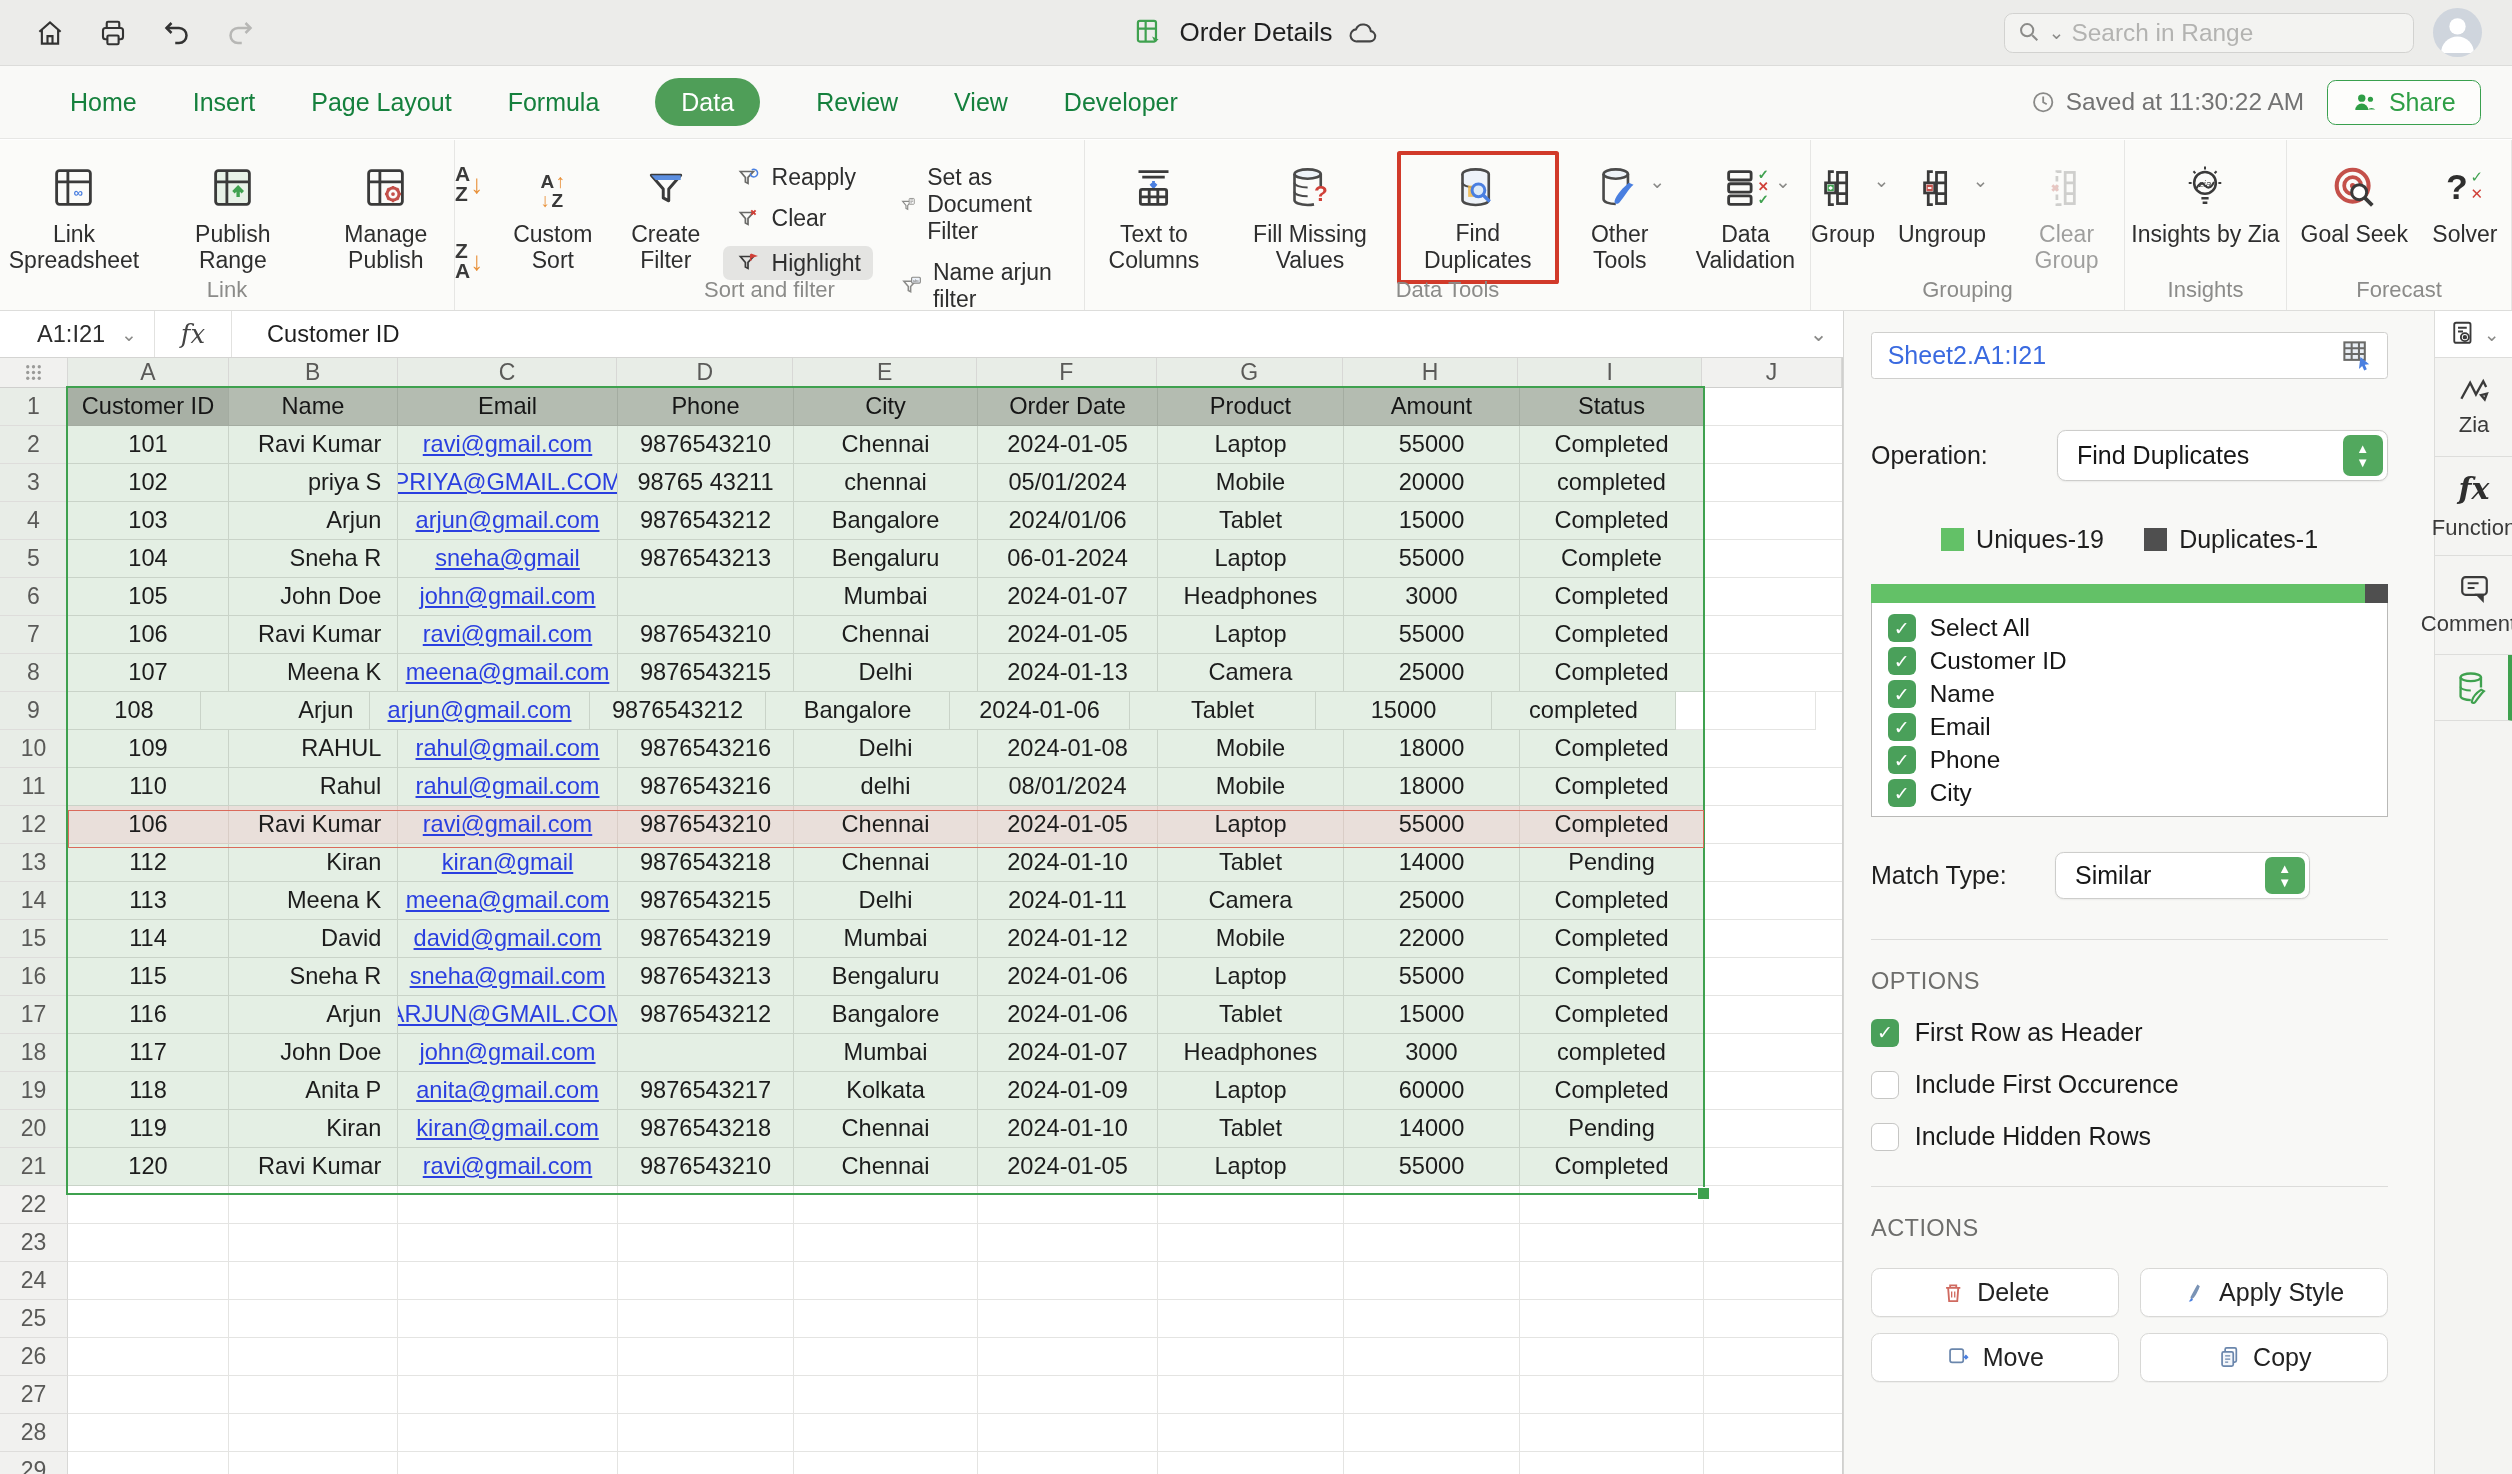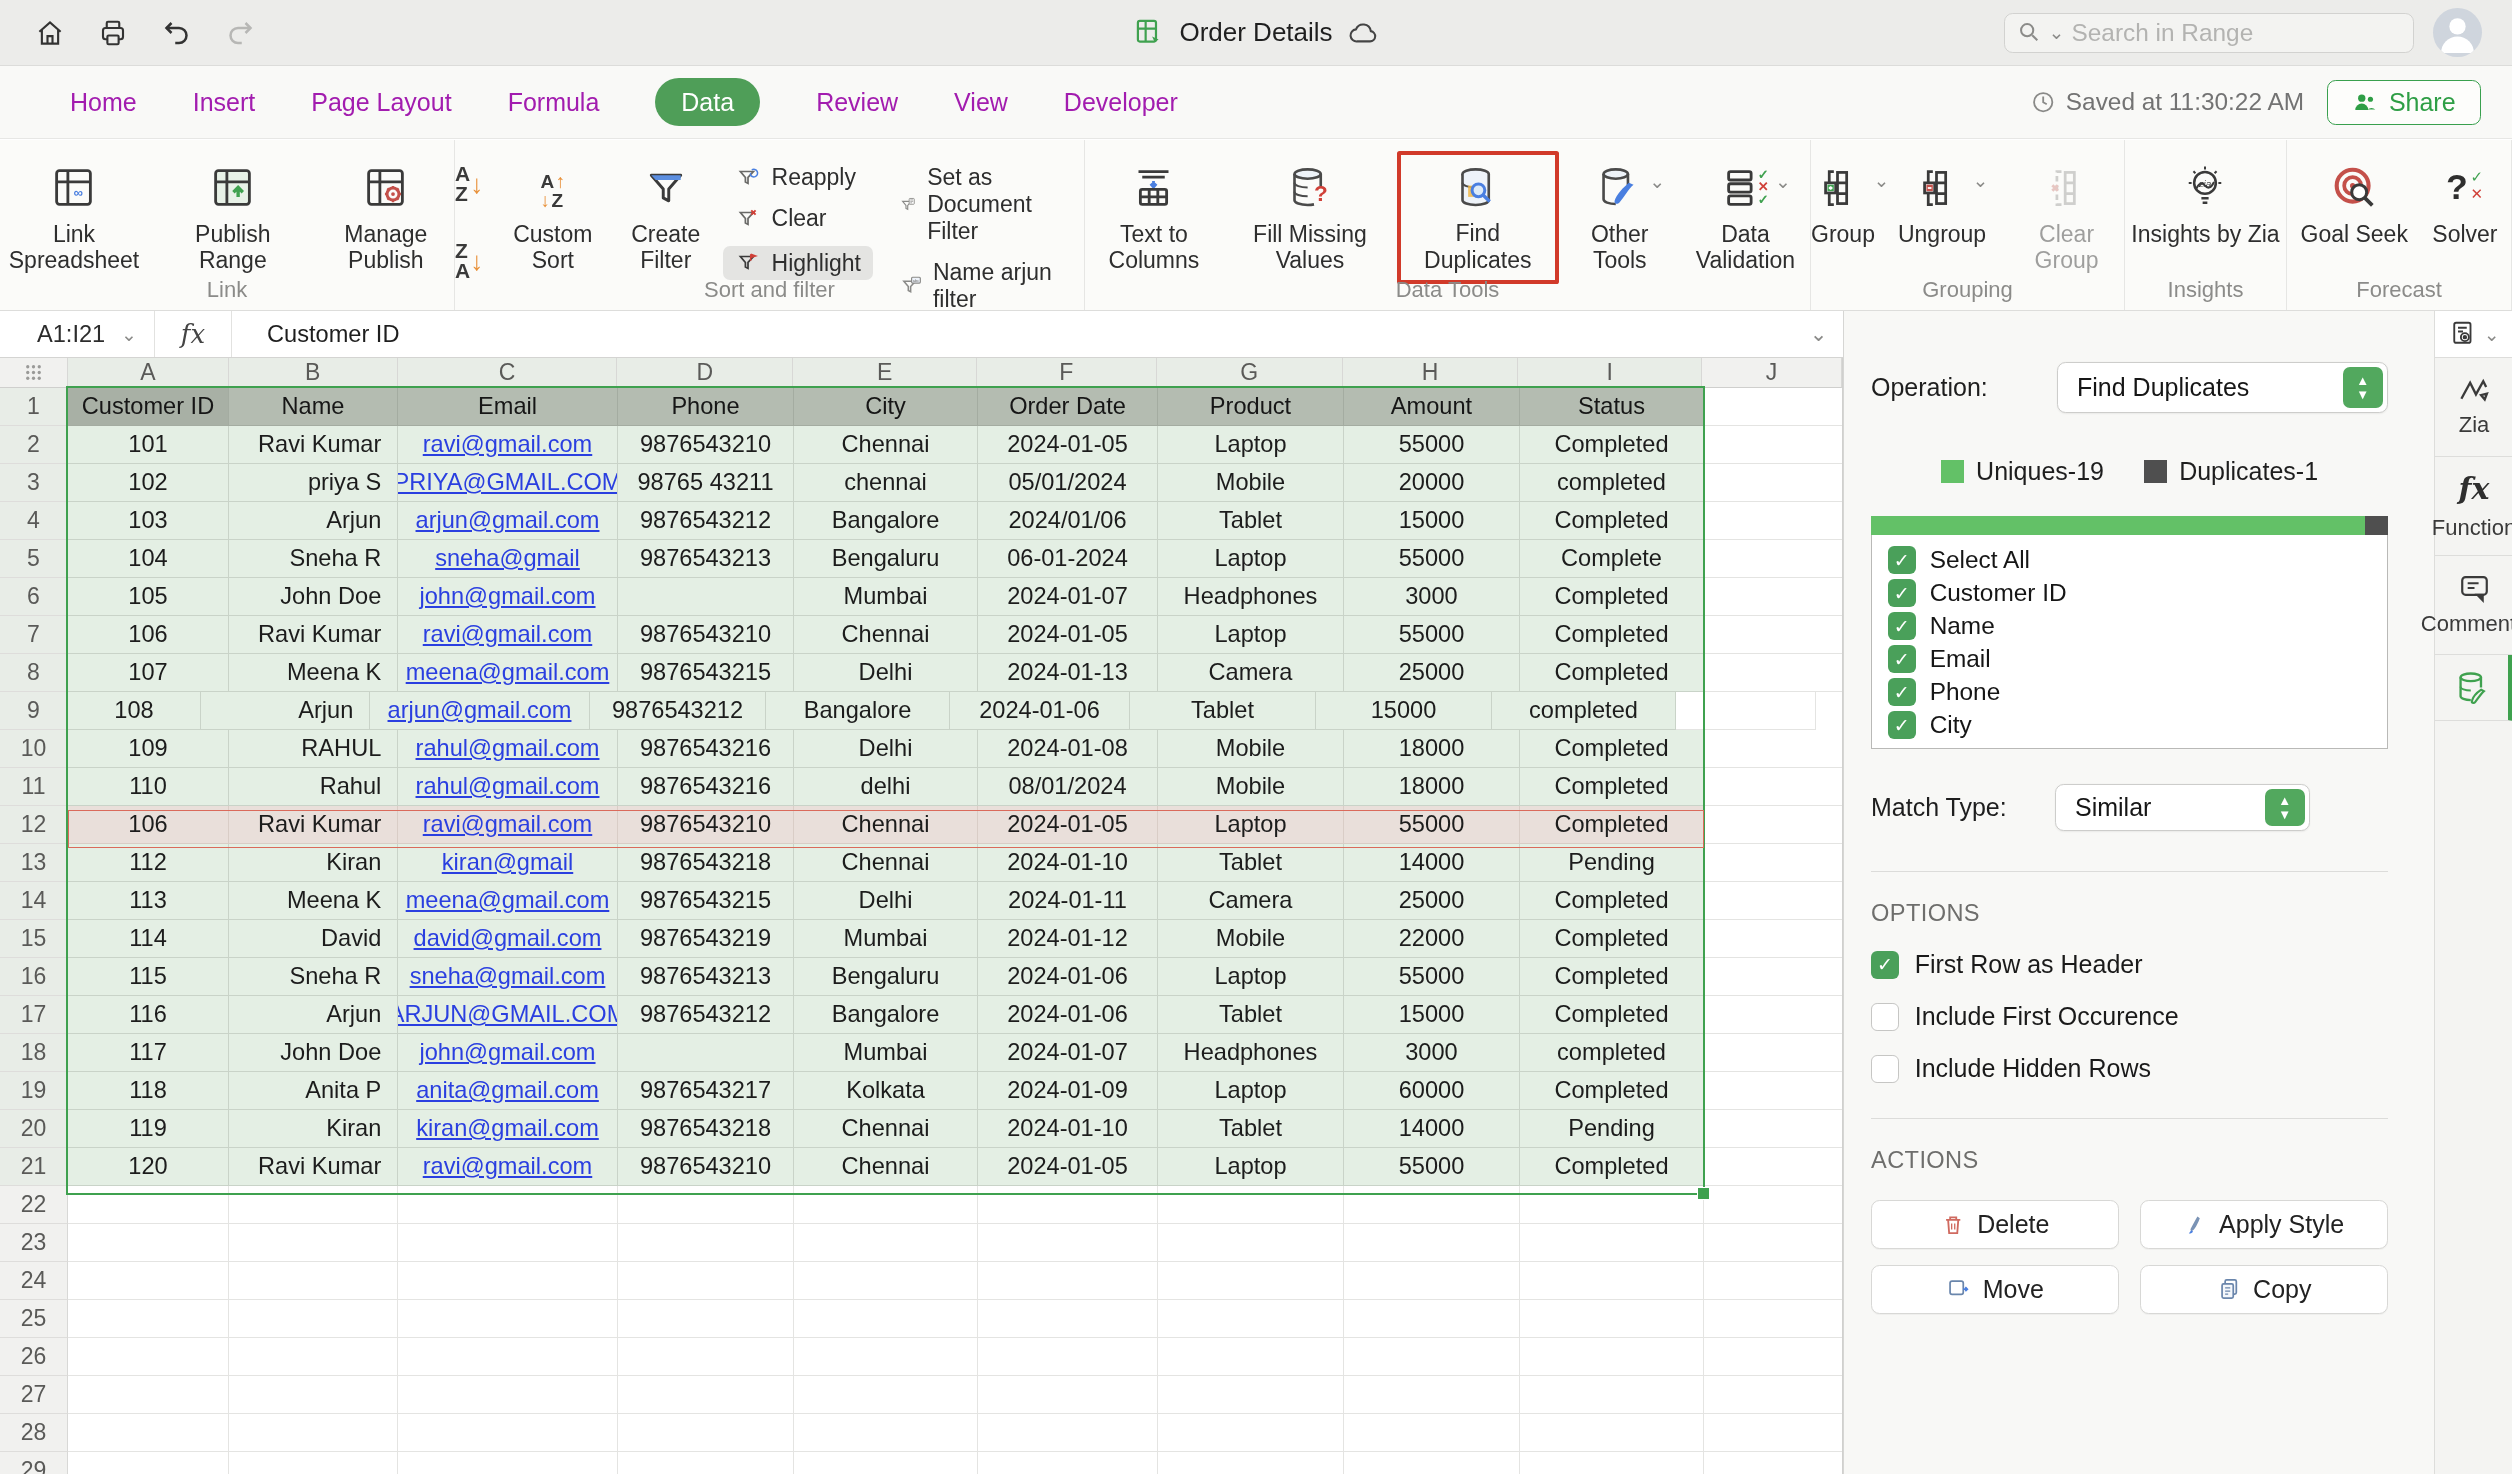--- a/index.html
+++ b/index.html
@@ -13,21 +13,21 @@
   .doc-title { font-size:26px; color:#1f1f1f; }
   .tb-right { position:absolute; right:30px; display:flex; align-items:center; gap:19px; }
   .searchbox { width:410px; height:40px; background:#f3f3f1; border:0.9px solid #d2d2d0; border-radius:8.7px; display:flex; align-items:center; padding:0 12.2px; gap:7px; }
   .searchbox input { border:none; outline:none; background:transparent; font-size:24.4px; color:#555; width:314px; font-family:inherit; }
   .searchbox input::placeholder { color:#b3b3b1; }
   .avatar { width:49px; height:49px; border-radius:50%; background:#cfd5dd; overflow:hidden; display:flex; align-items:center; justify-content:center; }
 
   
   .menubar { position:absolute; left:0; top:66px; width:2512px; height:73px; background:#f9f9f7; border-bottom:0.9px solid #e7e7e5; display:flex; align-items:center; }
   .tabs { display:flex; align-items:center; gap:56px; padding-left:70px; }
-  .tab { font-size:25px; color:#a21caf; cursor:pointer; }
+  .tab { font-size:25px; color:#15803d; cursor:pointer; }
   .tab.active { background:#4f9e58; color:#fff; padding:9.6px 26px; border-radius:871px; }
   .mb-right { position:absolute; right:31px; display:flex; align-items:center; gap:23px; }
   .saved { display:flex; align-items:center; gap:10.5px; color:#737373; font-size:24.4px; }
   .sharebtn { display:flex; align-items:center; gap:10.5px; border:1.7px solid #39a04e; color:#2e9e45; background:#fdfdfb; font-size:25px; padding:7px 24.4px; border-radius:8.7px; }
 
   
   .ribbon { position:absolute; left:0; top:140px; width:2512px; height:171px; background:#fbfbf9; border-bottom:0.9px solid #dddddb; display:flex; }
   .rgroup { position:relative; border-right:0.9px solid #e6e6e4; display:flex; justify-content:center; align-items:flex-start; padding-top:19px; }
   .rgroup-label { position:absolute; bottom:7px; left:0; right:0; text-align:center; font-size:22px; color:#8b8b89; }
   .g-link{width:455px; gap:23px;} .g-sort{width:630px; gap:26px;} .g-tools{width:726px; gap:12.2px;}
@@ -1277,20 +1277,30 @@
         <div class="gc cell" style="width:176px"></div>
         <div class="gc cell" style="width:184px"></div>
         <div class="gc cell" style="width:140px"></div>
       </div>
       <div class="sel-overlay" style="left:66px;top:28px;width:1639px;height:809px"></div>
       <div class="dup-overlay" style="left:68px;top:452px;width:1636px;height:38px"></div>
       <div class="sel-handle" style="left:1697px;top:829px"></div>
     </div>
 
   <div class="panel">
+    <div class="rangebox">
+      <span class="rtext">Sheet2.A1:I21</span>
+      <span>
+          <svg width="35" height="35" viewBox="0 0 24 24" fill="none" stroke="#6a6a68" stroke-width="1.4">
+            <rect x="3" y="3" width="14" height="12" fill="#e9eef4"></rect>
+            <path d="M3 7h14M3 11h14M8 3v12M13 3v12"></path>
+            <path d="M14 13l6 5-3 .4 1.4 3-1.8.8-1.4-3-2.2 2z" fill="#4a7fe0" stroke="none"></path>
+          </svg>
+        </span>
+    </div>
     <div class="oprow">
       <span class="oplabel">Operation:</span>
       <div class="dropdown dd-op">
         <span>Find Duplicates</span>
         <span class="stepper">
             <span>▲</span>
             <span>▼</span>
           </span>
       </div>
     </div>

